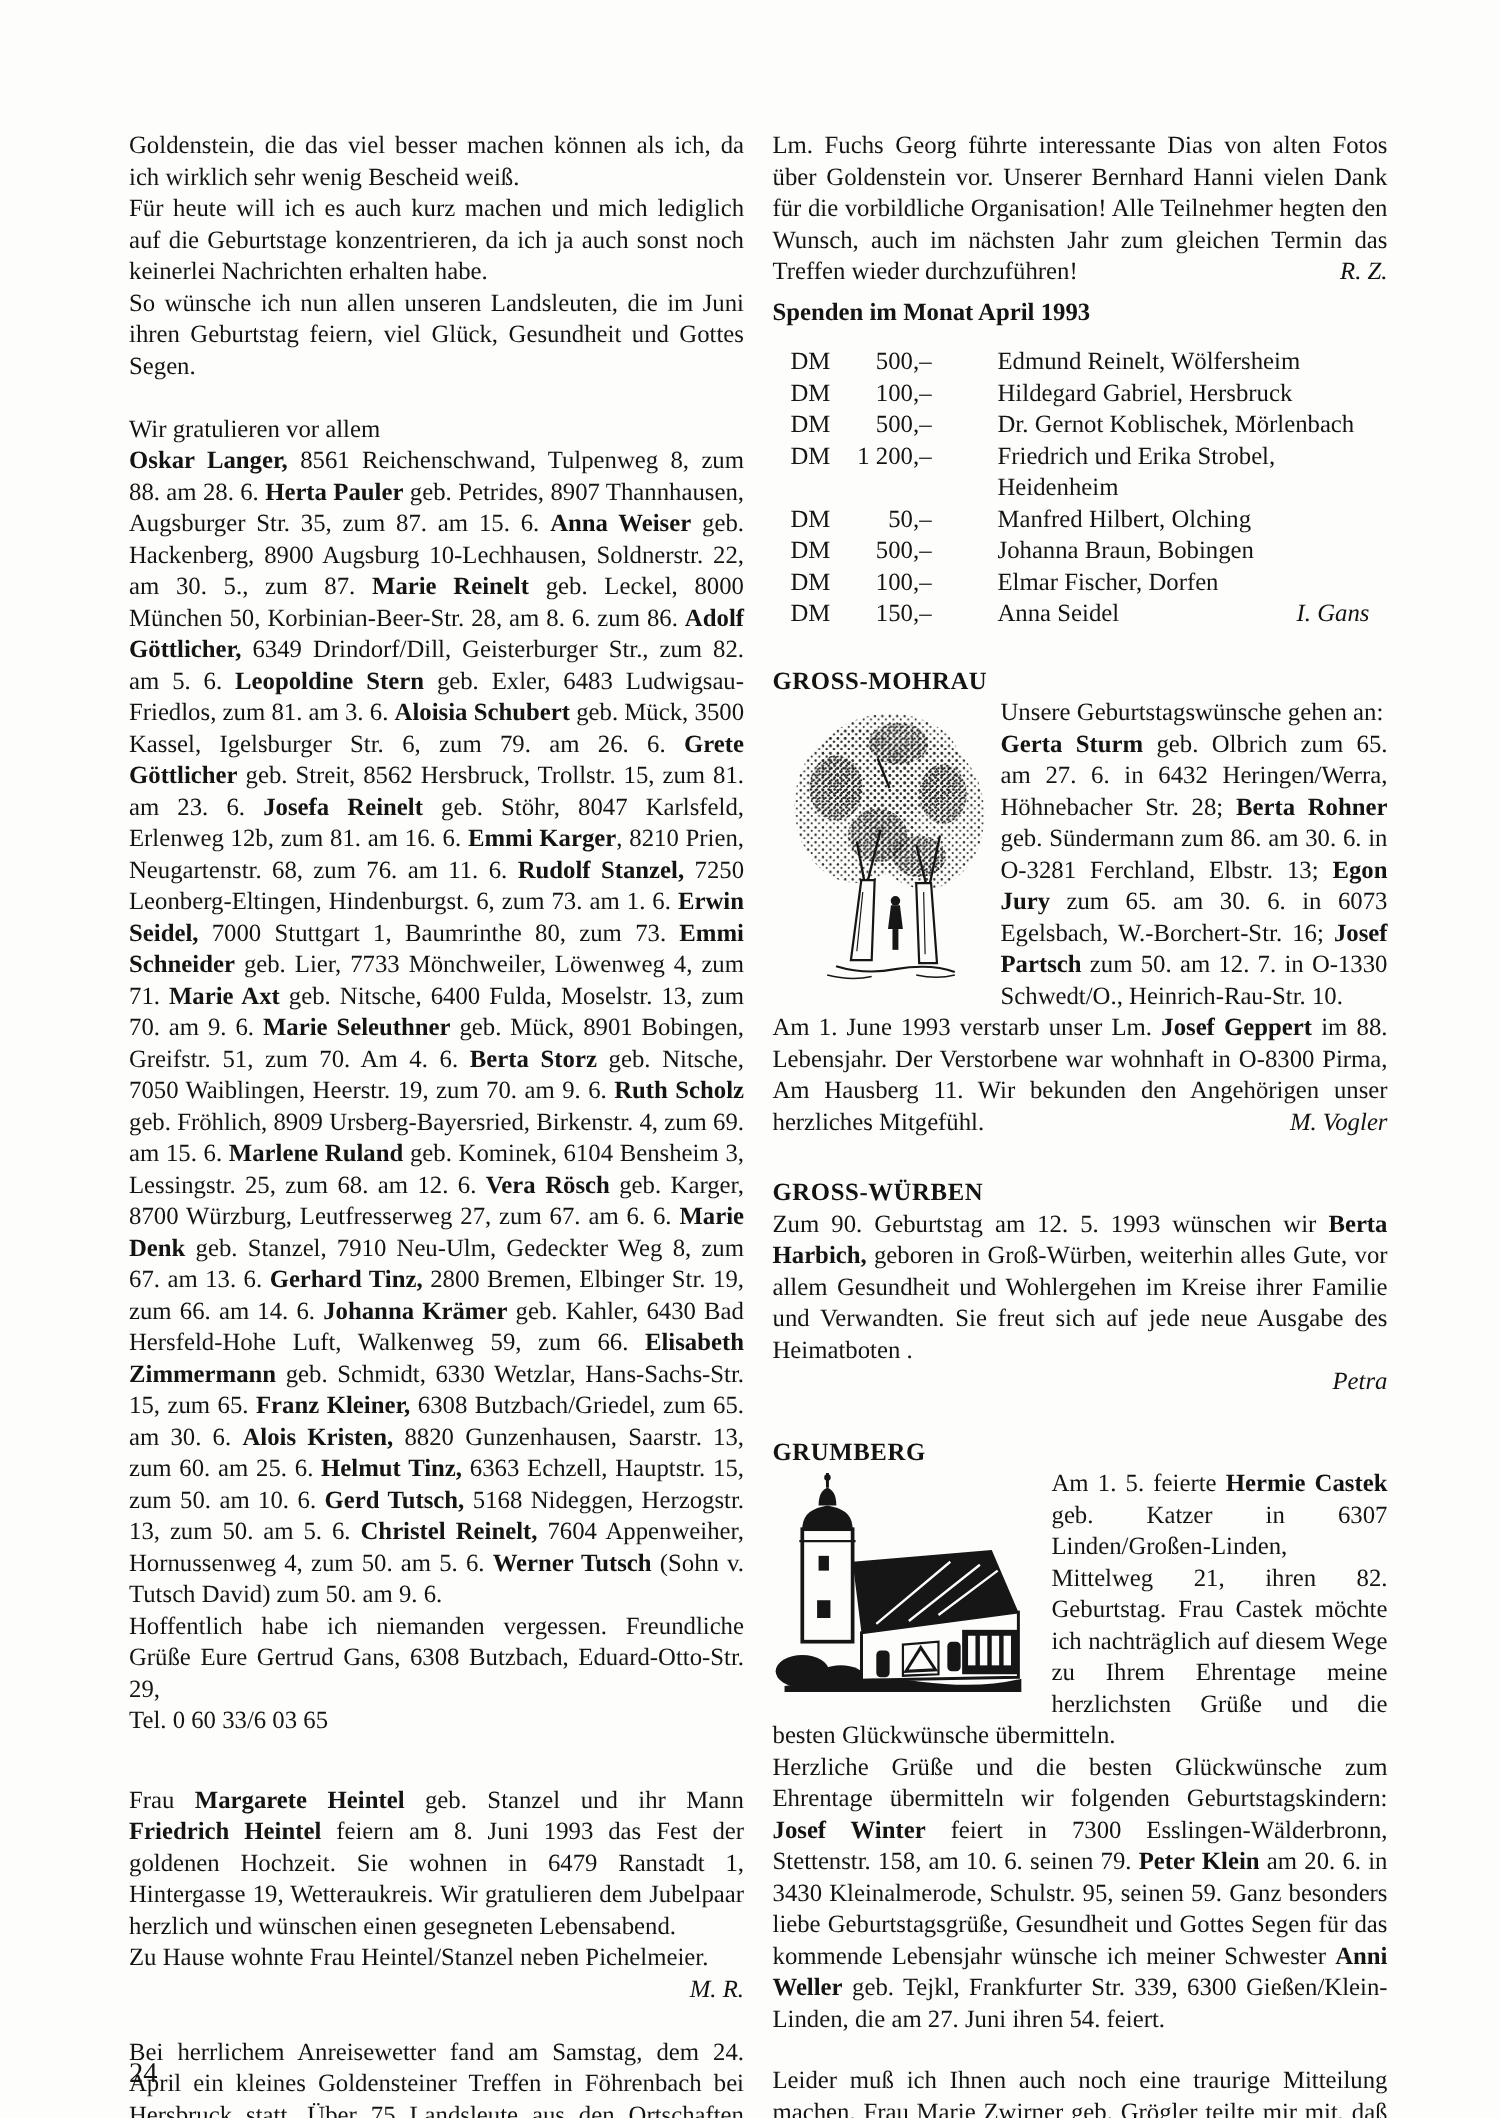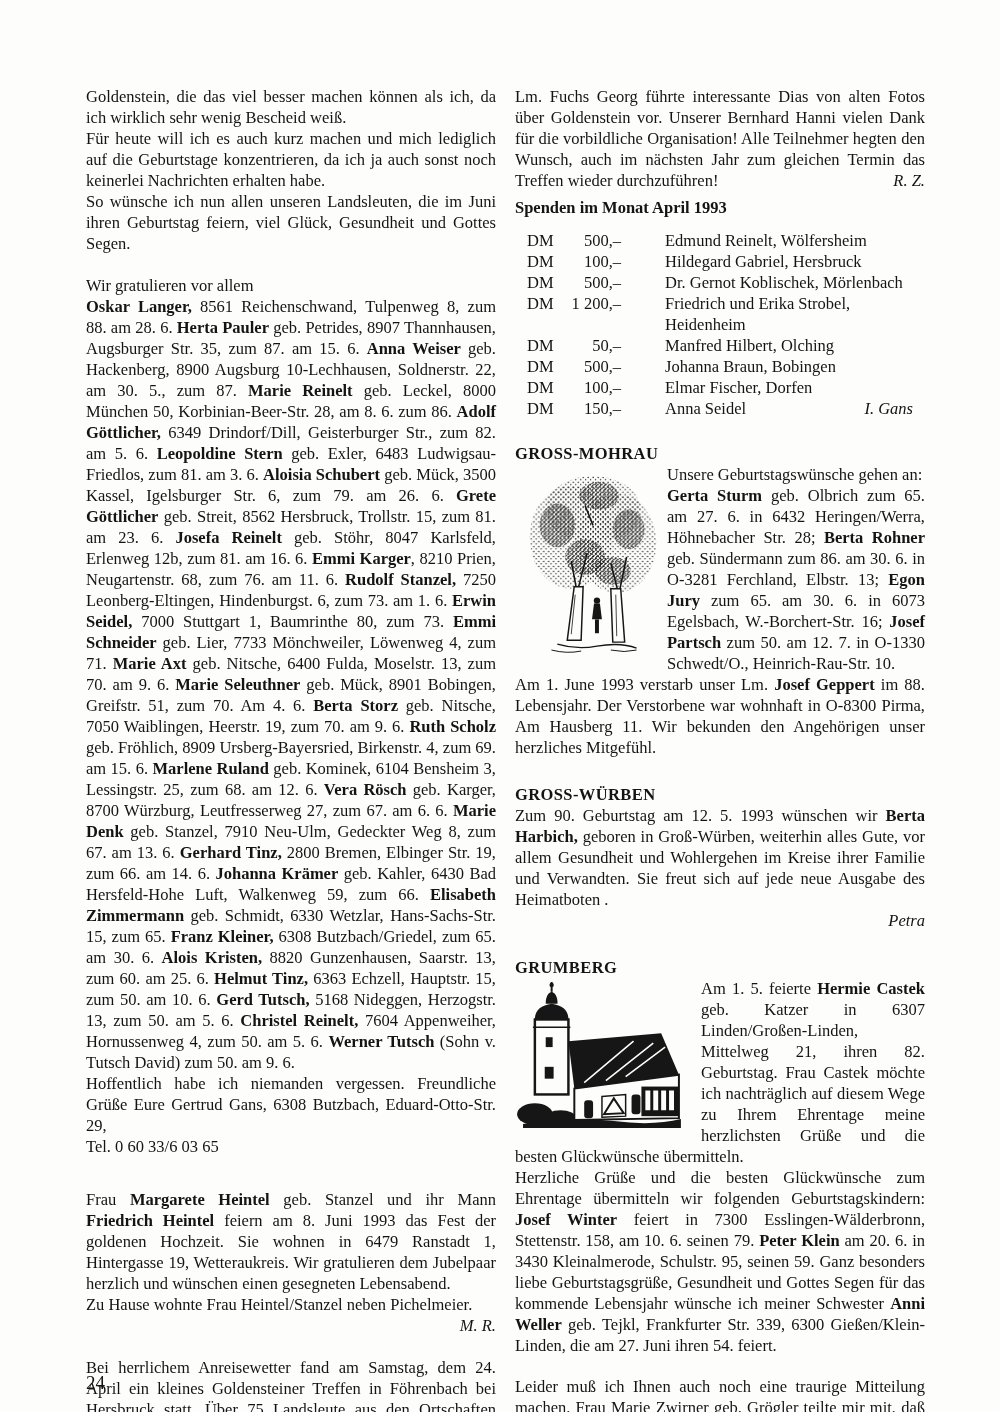--- a/index.html
+++ b/index.html
@@ -167,20 +167,21 @@
           <circle cx="70" cy="136" r="3.2" fill="#161616"></circle>
           <path d="M67,139 h6 l2,16 h-10 Z" fill="#161616"></path>
           <rect x="68" y="155" width="4" height="14" fill="#161616"></rect>
           <path d="M30,180 q20,6 40,2 q24,-4 40,2" stroke="#161616" stroke-width="1.4" fill="none"></path>
           <path d="M24,186 q16,4 30,1 M84,186 q14,3 26,0" stroke="#161616" stroke-width="1" fill="none"></path>
         </svg>
       </div>
       <div class="para">Unsere Geburtstagswünsche gehen an:</div>
       <div class="para j"><span class="b">Gerta Sturm</span><span> geb. Olbrich zum 65. am 27. 6. in 6432 Heringen/Werra, Höhnebacher Str. 28; </span><span class="b">Berta Rohner</span><span> geb. Sündermann zum 86. am 30. 6. in O-3281 Ferchland, Elbstr. 13; </span><span class="b">Egon Jury</span><span> zum 65. am 30. 6. in 6073 Egelsbach, W.-Borchert-Str. 16; </span><span class="b">Josef Partsch</span><span> zum 50. am 12. 7. in O-1330 Schwedt/O., Heinrich-Rau-Str. 10.</span></div>
       <div class="para j"><span>Am 1. June 1993 verstarb unser Lm. </span><span class="b">Josef Geppert</span><span> im 88. Lebensjahr. Der Verstorbene war wohnhaft in O-8300 Pirma, Am Hausberg 11. Wir bekunden den Angehörigen unser herzliches Mitgefühl.</span></div>
+      <div class="sig-line">M. Vogler</div>
     </div>
 
     <div class="section-wuerben">
       <div class="sec-title">GROSS-WÜRBEN</div>
       <div class="para j"><span>Zum 90. Geburtstag am 12. 5. 1993 wünschen wir </span><span class="b">Berta Harbich,</span><span> geboren in Groß-Würben, weiterhin alles Gute, vor allem Gesundheit und Wohlergehen im Kreise ihrer Familie und Verwandten. Sie freut sich auf jede neue Ausgabe des Heimatboten .</span></div>
       <div class="sig-right">Petra</div>
     </div>
 
     <div class="section-grumberg">
       <div class="sec-title">GRUMBERG</div>

